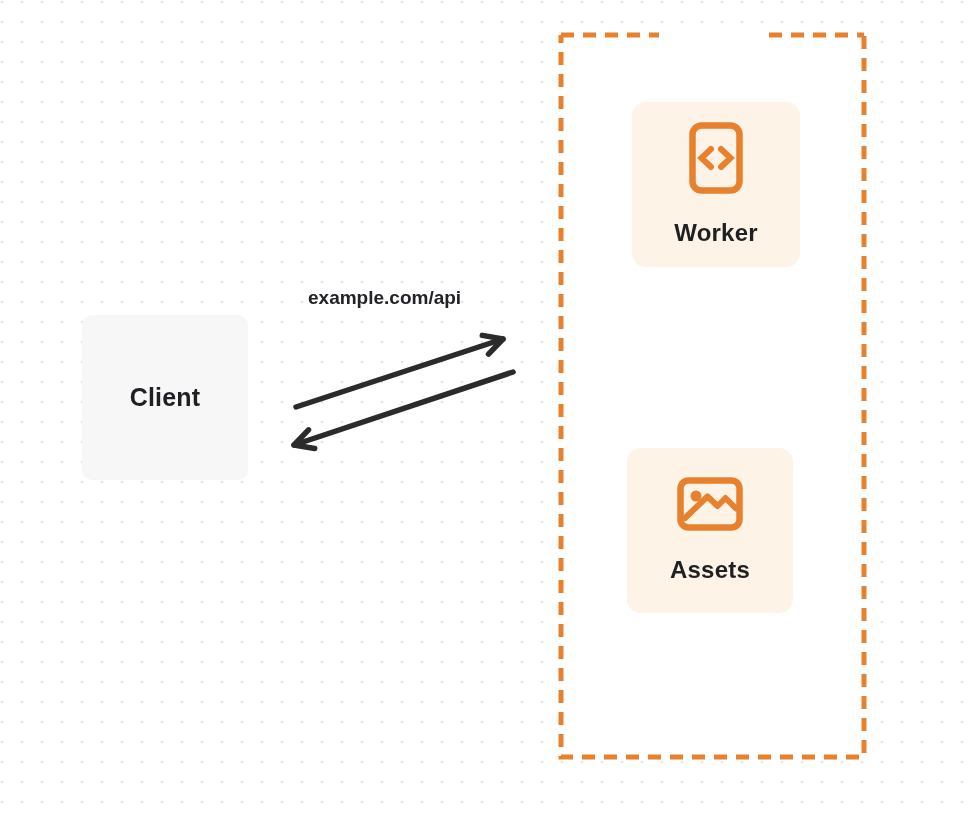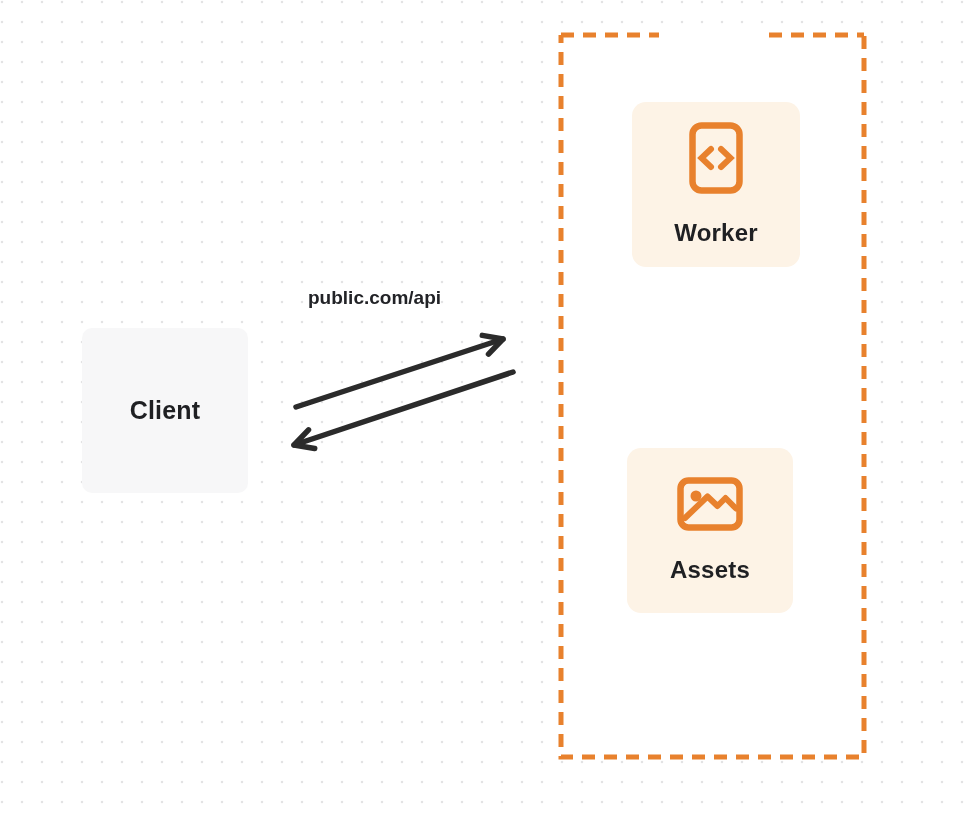--- a/index.html
+++ b/index.html
@@ -18,21 +18,21 @@
 
   .node-label {
     font-weight: 700;
     color: #1f2023;
     font-size: 24px;
     letter-spacing: 0.2px;
   }
 
   .client-box {
     position: absolute;
-    left: 82px; top: 328px;
+    left: 82px; top: 315px;
     width: 166px; height: 165px;
     background: #f7f7f8;
     border-radius: 10px;
     display: flex; align-items: center; justify-content: center;
   }
   .client-box .node-label { font-size: 25px; }
 
   .project-label {
     position: absolute;
     left: 561px; top: 21px;
@@ -99,21 +99,21 @@
       <line x1="513" y1="372" x2="294" y2="445"></line>
       <polyline points="314.7,448.5 294,445 308.5,429.8"></polyline>
     </g>
   </svg>
 
 
   <div class="client-box">
     <span class="node-label">Client</span>
   </div>
 
-  <div class="request-label">public.com/api</div>
+  <div class="request-label">example.com/api</div>
 
   <div class="card worker-box">
     <svg width="54" height="72" viewBox="0 0 54 72" aria-hidden="true">
       <rect x="3.5" y="3.5" width="47" height="65" rx="9" fill="none" stroke="#e8812d" stroke-width="6.5"></rect>
       <path d="M22 27 L12.5 36 L22 45" fill="none" stroke="#e8812d" stroke-width="6" stroke-linecap="round" stroke-linejoin="miter"></path>
       <path d="M32 27 L41.5 36 L32 45" fill="none" stroke="#e8812d" stroke-width="6" stroke-linecap="round" stroke-linejoin="miter"></path>
     </svg>
     <span class="node-label">Worker</span>
   </div>
 

